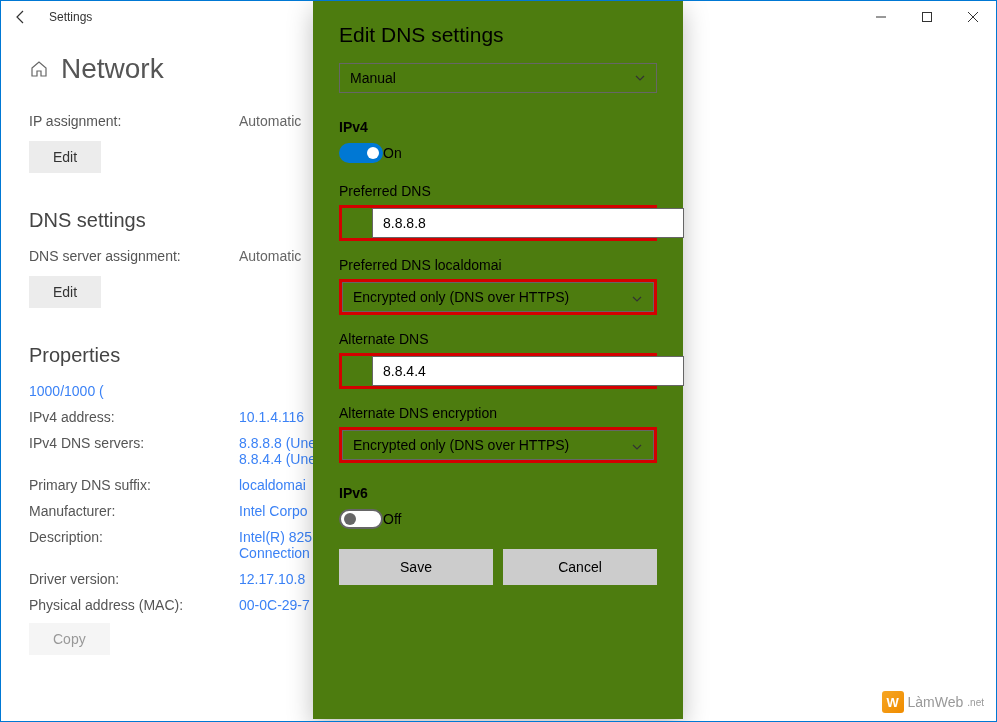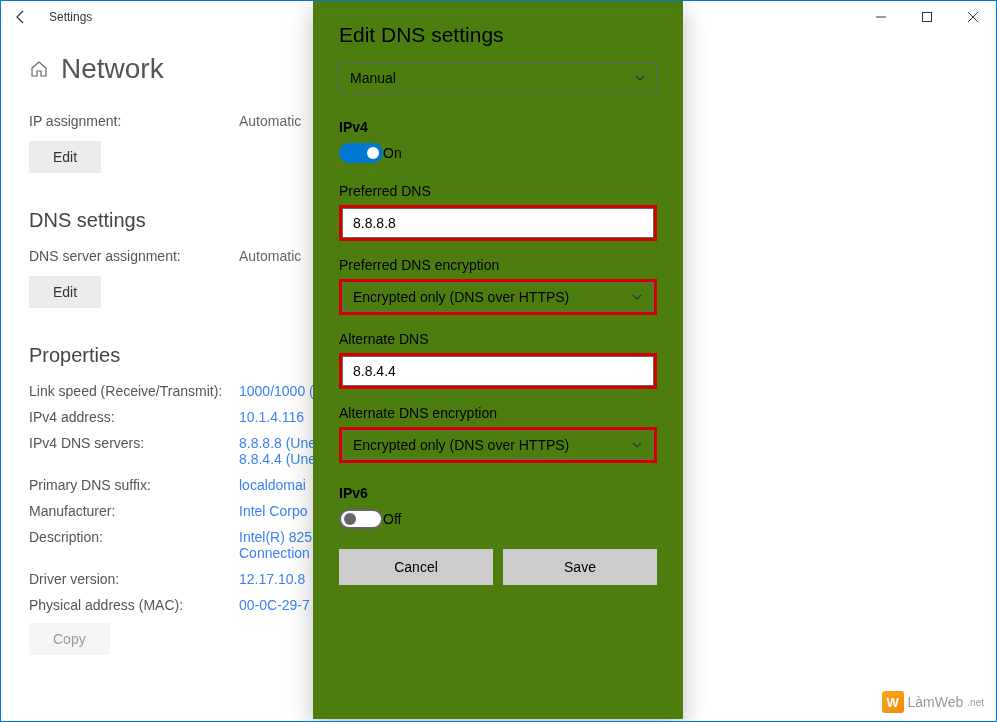--- a/index.html
+++ b/index.html
@@ -40,22 +40,22 @@
 .toggle { width: 44px; height: 20px; border-radius: 10px; position: relative; cursor: pointer; }
 .toggle.on { background: #0078d4; }
 .toggle.off { background: #fff; border: 2px solid #666; }
 .toggle-knob { width: 12px; height: 12px; border-radius: 50%; position: absolute; top: 50%; transform: translateY(-50%); }
 .toggle.on .toggle-knob { background: #fff; right: 4px; }
 .toggle.off .toggle-knob { background: #666; left: 3px; }
 .toggle-label { font-size: 14px; }
 
 .field-label { font-size: 14px; margin-bottom: 6px; margin-top: 4px; }
 .highlighted { border: 3px solid #d40000; margin-bottom: 16px; }
-.text-input { width: 100%; border: 1px solid #666; padding: 6px 10px; font-size: 14px; outline: none; }
-.select-input { width: 100%; border: 1px solid #666; padding: 6px 10px; font-size: 14px; display: flex; justify-content: space-between; align-items: center; cursor: pointer; }
+.text-input { width: 100%; border: 1px solid #666; padding: 6px 10px; font-size: 14px; outline: none; margin-left: 30px; }
+.select-input { width: 100%; border: 1px solid #666; padding: 6px 10px; font-size: 14px; display: flex; justify-content: space-between; align-items: flex-end; cursor: pointer; }
 
 .modal-buttons { display: flex; gap: 10px; margin-top: 20px; }
 .modal-btn { flex: 1; background: #ccc; border: none; padding: 10px; font-size: 14px; cursor: pointer; }
 
 .chevron { width: 12px; height: 12px; }
 
 .watermark { position: absolute; bottom: 8px; right: 12px; font-size: 14px; color: #999; display: flex; align-items: center; gap: 4px; }
 .watermark-logo { width: 22px; height: 22px; background: linear-gradient(135deg, #f6a623, #f08c00); border-radius: 3px; display: flex; align-items: center; justify-content: center; color: #fff; font-weight: bold; font-size: 13px; }
 </style>
 </head>
@@ -105,21 +105,20 @@
   <h2 class="section-heading">DNS settings</h2>
   <div class="setting-row">
     <span class="setting-label">DNS server assignment:</span>
     <span class="setting-value">Automatic</span>
   </div>
   <button class="edit-btn">Edit</button>
 
   <h2 class="section-heading">Properties</h2>
   <div id="props-container">
       <div class="prop-row">
-        <span class="prop-label">Link speed (Receive/Transmit):</span>
         <span class="prop-value">1000/1000 (</span>
       </div>
       <div class="prop-row">
         <span class="prop-label">IPv4 address:</span>
         <span class="prop-value">10.1.4.116</span>
       </div>
       <div class="prop-row">
         <span class="prop-label">IPv4 DNS servers:</span>
         <span class="prop-value">8.8.8.8 (Une
 8.8.4.4 (Une</span>
@@ -165,21 +164,21 @@
         <div class="toggle-knob"></div>
       </div>
     <span class="toggle-label">On</span>
   </div>
 
   <div class="field-label">Preferred DNS</div>
   <div class="highlighted">
     <input class="text-input" value="8.8.8.8" style="">
   </div>
 
-  <div class="field-label">Preferred DNS encryption</div>
+  <div class="field-label">Preferred DNS localdomai</div>
   <div class="highlighted">
     <div class="select-input">
       <span>Encrypted only (DNS over HTTPS)</span>
       <svg class="chevron" viewBox="0 0 12 12">
           <path d="M2 4 L6 8 L10 4" stroke="#333" stroke-width="1.2" fill="none"></path>
         </svg>
     </div>
   </div>
 
   <div class="field-label" style="margin-top:12px">Alternate DNS</div>
@@ -199,22 +198,22 @@
 
   <h3 class="modal-subhead" style="margin-top:22px">IPv6</h3>
   <div class="toggle-row">
     <div class="toggle off">
         <div class="toggle-knob"></div>
       </div>
     <span class="toggle-label">Off</span>
   </div>
 
   <div class="modal-buttons">
+    <button class="modal-btn">Save</button>
     <button class="modal-btn">Cancel</button>
-    <button class="modal-btn">Save</button>
   </div>
 </div>
 
 <div class="watermark">
   <div class="watermark-logo">W</div>
   <span>LàmWeb</span>
     <span style="font-size:10px">.net</span>
 </div>
 
 </body></html>

